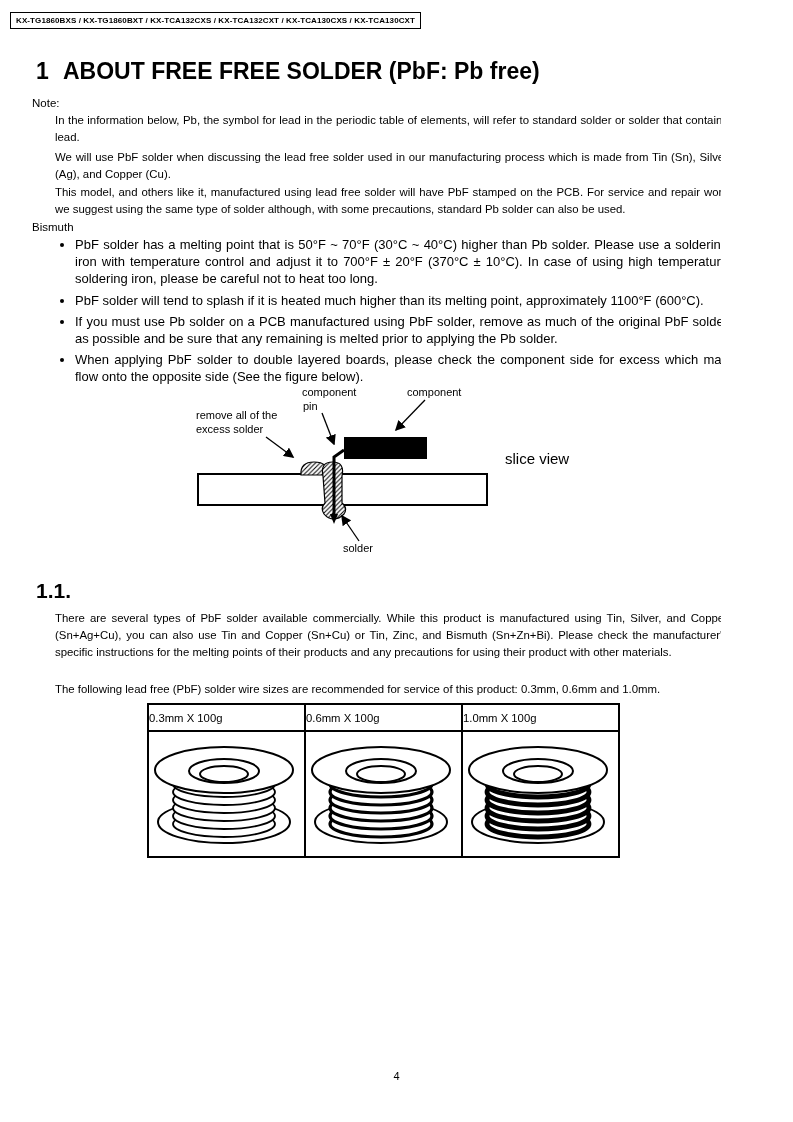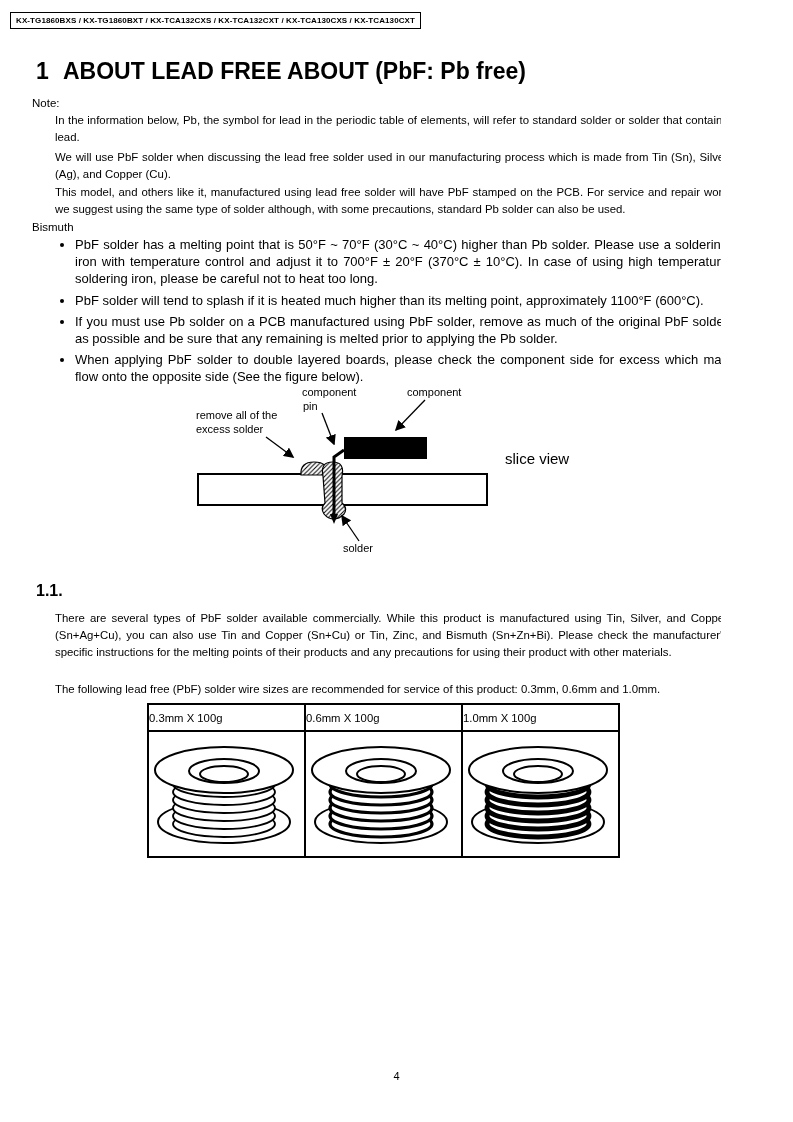--- a/index.html
+++ b/index.html
@@ -39,21 +39,21 @@
     position: absolute; left: 36px; top: 236px; width: 692px;
     margin: 0; padding: 0 0 0 39px;
     font-size: 13px; line-height: 17.2px;
   }
   ul.caution-list li { margin: 0 0 4px 0; text-align: justify; }
   .diagram-svg { position: absolute; left: 110px; top: 380px; }
   svg text { font-family: "Liberation Sans", sans-serif; font-size: 11px; fill: #000; }
   svg text.big { font-size: 15px; }
   h2.sub-title {
     position: absolute; left: 36px; top: 580px; width: 692px;
-    margin: 0; font-size: 16px; line-height: 22px; font-weight: bold;
+    margin: 0; font-size: 21px; line-height: 22px; font-weight: bold;
     display: flex;
   }
   h2.sub-title .sec-num { flex: 0 0 60px; }
   table.solder-table {
     position: absolute; left: 147px; top: 703px;
     border-collapse: collapse;
   }
   table.solder-table td {
     border: 2px solid #000;
     width: 157px;
@@ -69,21 +69,21 @@
 </style>
 </head>
 <body>
 
 <div class="page">
 
   <div class="model-box">KX-TG1860BXS / KX-TG1860BXT / KX-TCA132CXS / KX-TCA132CXT / KX-TCA130CXS / KX-TCA130CXT</div>
 
   <h1 class="doc-title">
     <span class="sec-num">1</span>
-    <span>ABOUT LEAD FREE ABOUT (PbF: Pb free)</span>
+    <span>ABOUT FREE FREE SOLDER (PbF: Pb free)</span>
   </h1>
 
   <div class="bold-label" style="top:96px">Note:</div>
   <p class="body-p" style="top:112px">In the information below, Pb, the symbol for lead in the periodic table of elements, will refer to standard solder or solder that contains lead.</p>
   <p class="body-p" style="top:149px">We will use PbF solder when discussing the lead free solder used in our manufacturing process which is made from Tin (Sn), Silver (Ag), and Copper (Cu).</p>
   <p class="body-p" style="top:184px">This model, and others like it, manufactured using lead free solder will have PbF stamped on the PCB. For service and repair work we suggest using the same type of solder although, with some precautions, standard Pb solder can also be used.</p>
 
   <div class="bold-label" style="top:220px">Bismuth</div>
   <ul class="caution-list">
     <li>PbF solder has a melting point that is 50°F ~ 70°F (30°C ~ 40°C) higher than Pb solder. Please use a soldering iron with temperature control and adjust it to 700°F ± 20°F (370°C ± 10°C). In case of using high temperature soldering iron, please be careful not to heat too long.</li>

